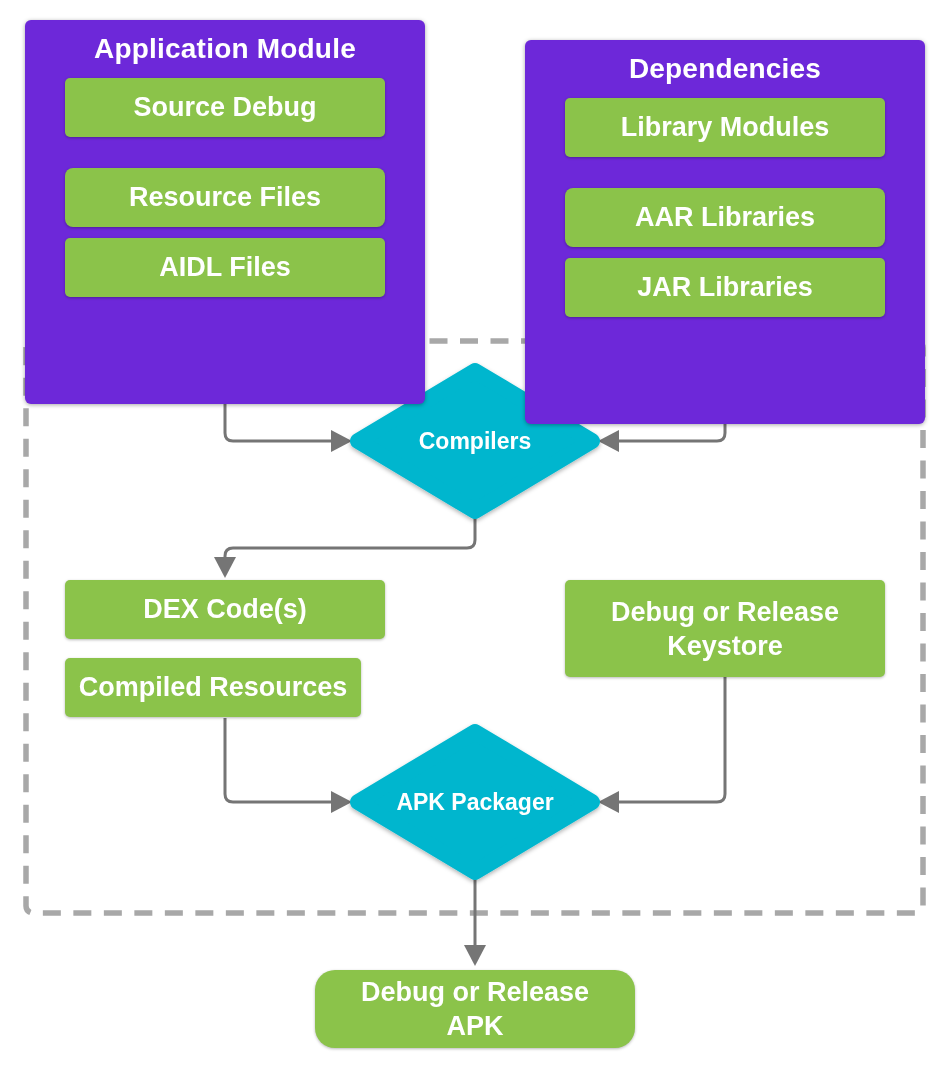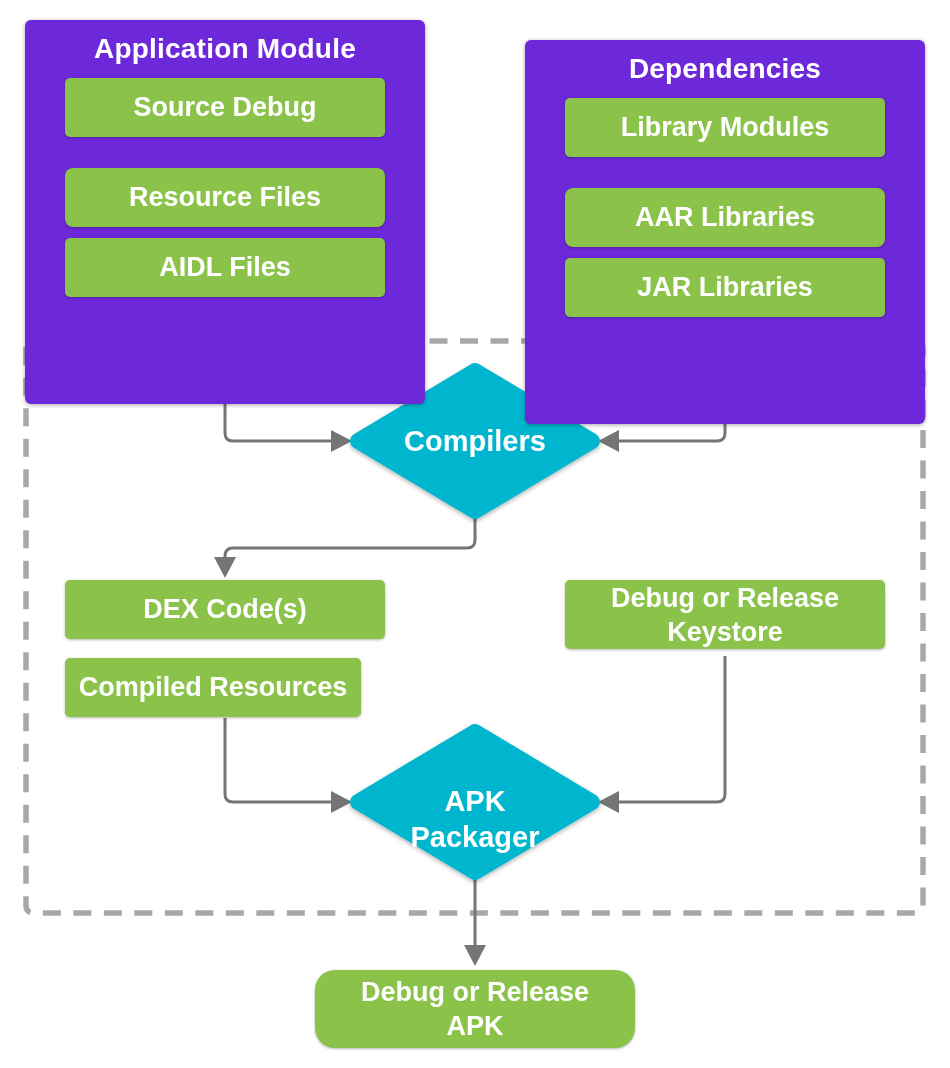--- a/index.html
+++ b/index.html
@@ -25,21 +25,21 @@
   }
   .chip .one-line{white-space:nowrap;}
   .chip .two-line{width:250px;line-height:34px;}
   .panel .chip{left:40px;width:320px;height:59px;}
   .chip-slot-0{top:58px;}
   .chip-slot-1{top:148px;border-radius:8px;}
   .chip-slot-2{top:218px;}
   .free-chip{position:absolute;}
   .diamond-label{
     position:absolute;transform:translate(-50%,-50%);
-    color:#ffffff;font-size:29px;font-weight:bold;text-align:center;line-height:36px;
+    color:#ffffff;font-size:23px;font-weight:bold;text-align:center;line-height:36px;
   }
   .diamond-label.wrap{width:170px;}
   .diamond-label.nowrap{white-space:nowrap;}
   .note{
     position:absolute;left:46px;top:849px;
     color:#ABABAB;font-size:22px;font-style:italic;line-height:27px;
   }
 </style>
 </head>
 <body>
@@ -98,29 +98,29 @@
     </div>
     <div class="chip chip-slot-1">
       <span class="one-line">AAR Libraries</span>
     </div>
     <div class="chip chip-slot-2">
       <span class="one-line">JAR Libraries</span>
     </div>
   </section>
 
   <div class="diamond-label nowrap" style="left:475px;top:441px;">Compilers</div>
-  <div class="diamond-label wrap" style="left:475px;top:802px;margin-top:17px;">APK Packager</div>
+  <div class="diamond-label wrap" style="left:475px;top:802px;">APK Packager</div>
 
   <div class="chip free-chip" style="left:65px;top:580px;width:320px;height:59px;">
     <span class="one-line">DEX Code(s)</span>
   </div>
   <div class="chip free-chip" style="left:65px;top:658px;width:296px;height:59px;">
     <span class="one-line">Compiled Resources</span>
   </div>
-  <div class="chip free-chip" style="left:565px;top:580px;width:320px;height:69px;">
+  <div class="chip free-chip" style="left:565px;top:580px;width:320px;height:97px;">
     <span class="two-line">Debug or Release Keystore</span>
   </div>
 
 
   <div class="chip free-chip" style="left:315px;top:970px;width:320px;height:78px;border-radius:20px;">
     <span class="two-line">Debug or Release APK</span>
   </div>
 
 </div>
 

